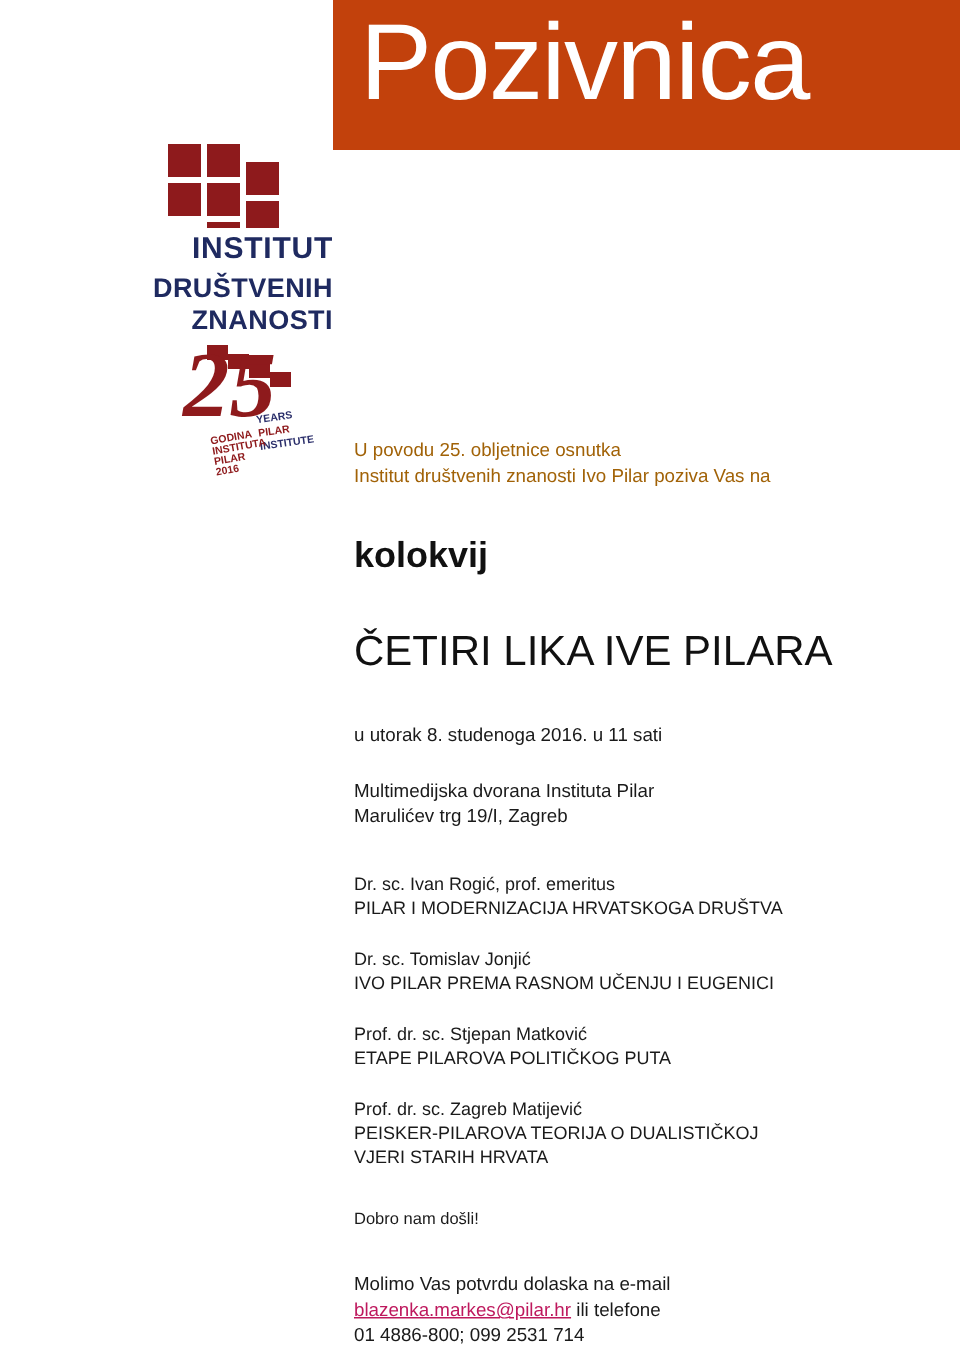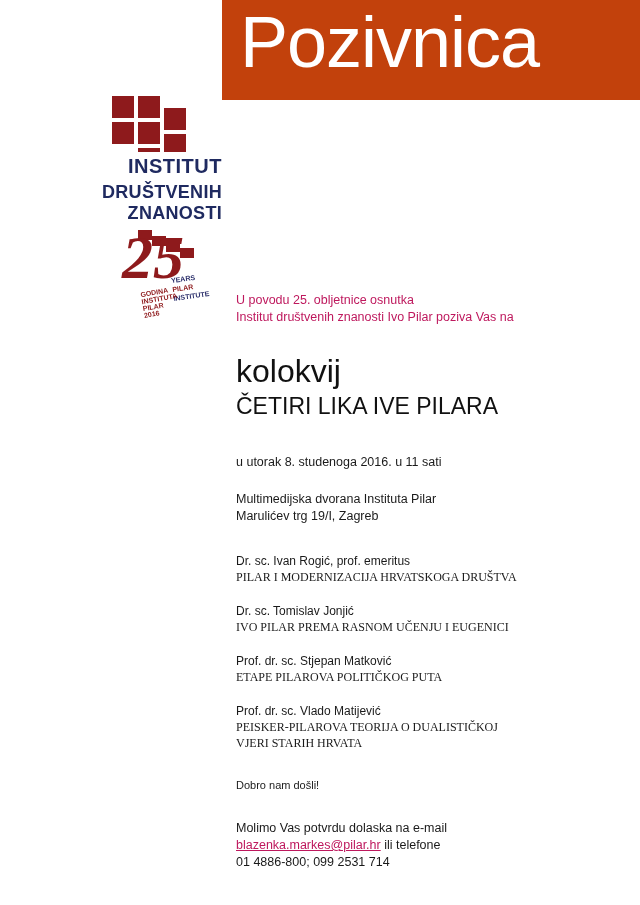--- a/index.html
+++ b/index.html
@@ -128,53 +128,55 @@
   
   .content {
     position: absolute;
     left: 236px;
     top: 292px;
     width: 392px;
   }
   .intro {
     font-size: 12.5px;
     line-height: 17px;
-    color: #be185d;
+    color: #a16207;
   }
   .kolokvij {
     margin-top: 28px;
-    font-size: 32px;
+    font-size: 24px;
     line-height: 34px;
     color: #111111;
+    font-weight: bold;
   }
   .naslov {
-    font-size: 23px;
+    font-size: 28px;
     line-height: 36px;
     color: #111111;
+    margin-top: 28px;
   }
   .when {
     margin-top: 30px;
     font-size: 12.5px;
     line-height: 17px;
   }
   .where {
     margin-top: 20px;
     font-size: 12.5px;
     line-height: 17px;
   }
   .talks {
     margin-top: 28px;
   }
   .talk {
     margin-bottom: 18px;
     font-size: 12px;
     line-height: 16px;
   }
   .talk .speaker { display: block; }
-  .talk .title { display: block; font-family: Liberation Serif, serif; }
+  .talk .title { display: block; }
   .welcome {
     margin-top: 26px;
     font-size: 11px;
     line-height: 17px;
   }
   .contact {
     margin-top: 26px;
     font-size: 12.5px;
     line-height: 17px;
   }
@@ -250,21 +252,21 @@
     </div>
     <div class="talk">
       <span class="speaker">Dr. sc. Tomislav Jonjić</span>
       <span class="title">IVO PILAR PREMA RASNOM UČENJU I EUGENICI</span>
     </div>
     <div class="talk">
       <span class="speaker">Prof. dr. sc. Stjepan Matković</span>
       <span class="title">ETAPE PILAROVA POLITIČKOG PUTA</span>
     </div>
     <div class="talk">
-      <span class="speaker">Prof. dr. sc. Vlado Matijević</span>
+      <span class="speaker">Prof. dr. sc. Zagreb Matijević</span>
       <span class="title" style="white-space: pre-line;">PEISKER-PILAROVA TEORIJA O DUALISTIČKOJ
 VJERI STARIH HRVATA</span>
     </div>
   </div>
 
   <div class="welcome">Dobro nam došli!</div>
 
   <div class="contact">
     <div>Molimo Vas potvrdu dolaska na e-mail</div>
     <div><span class="email">blazenka.markes@pilar.hr</span><span> ili telefone</span></div>

